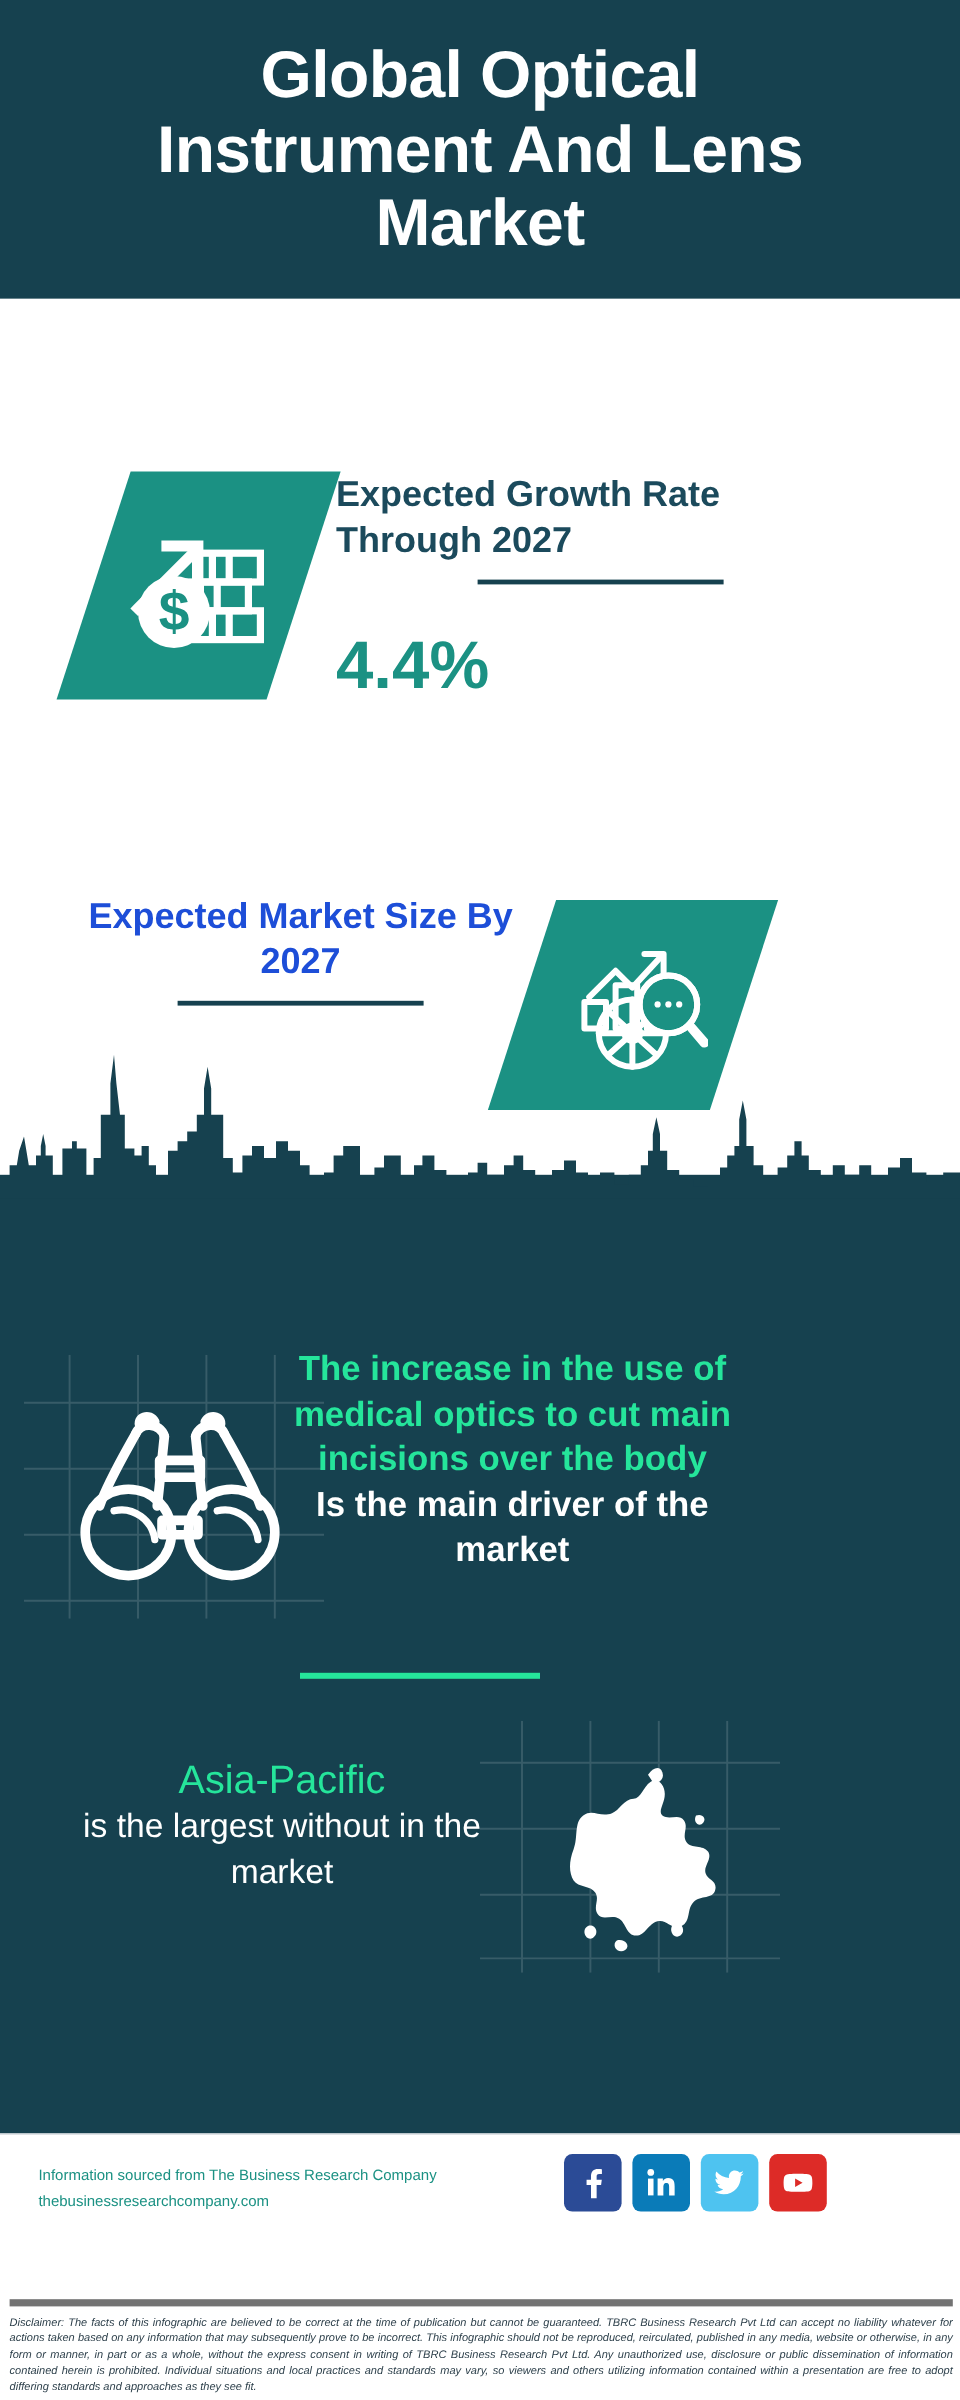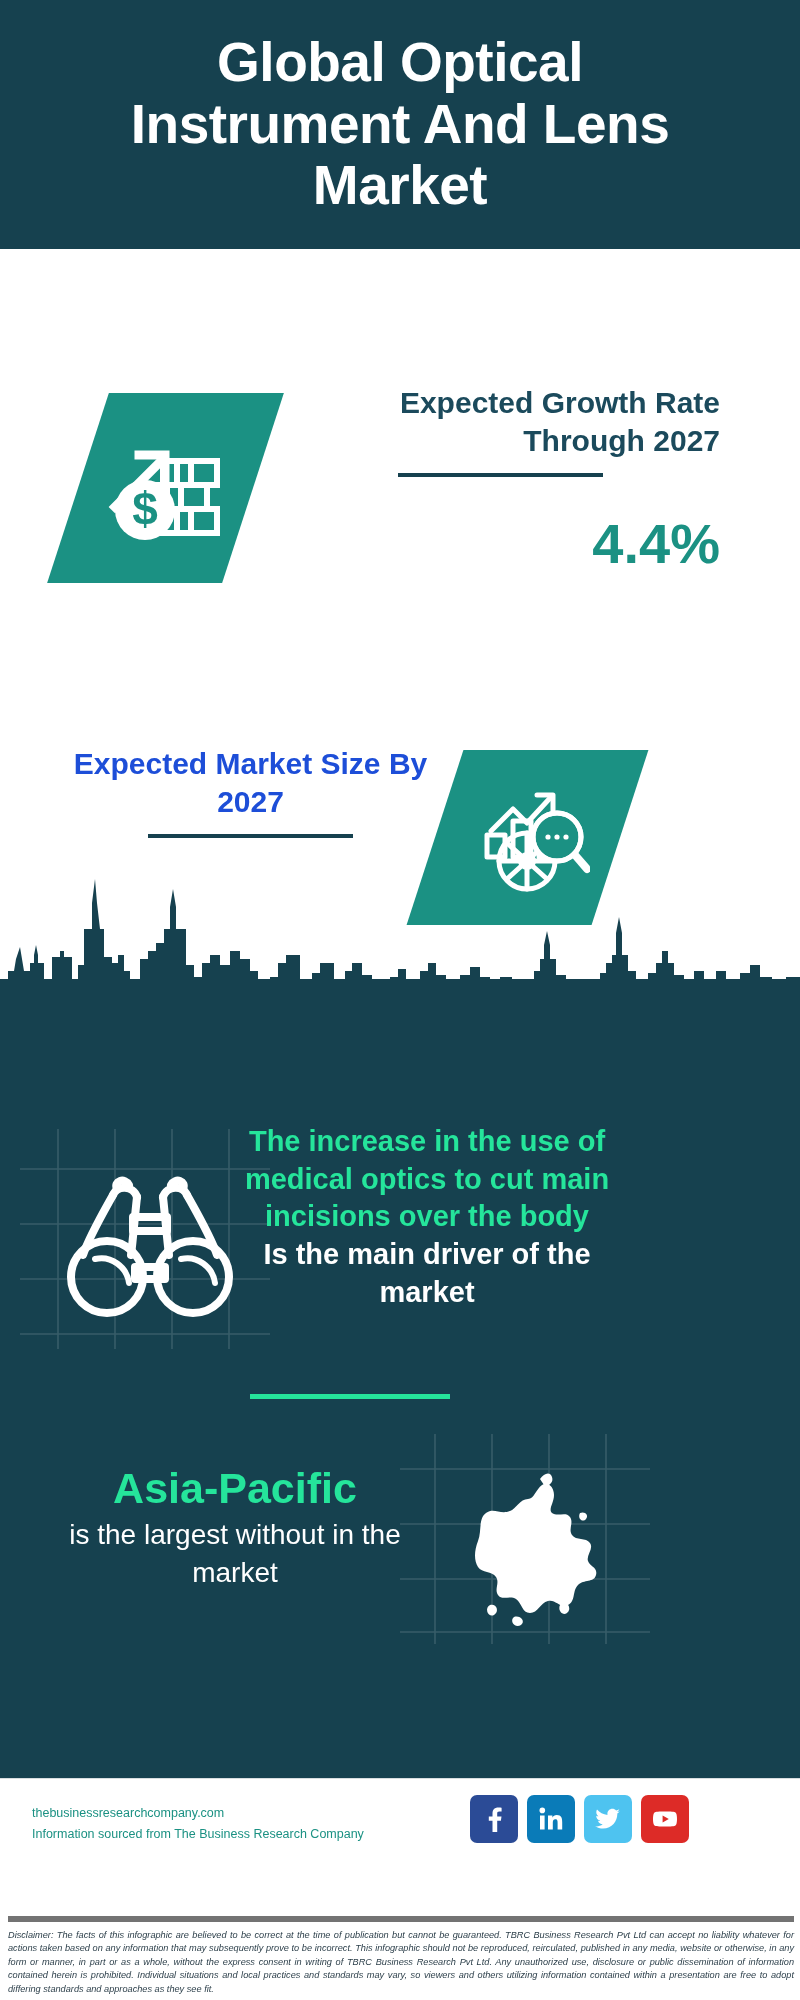--- a/index.html
+++ b/index.html
@@ -32,21 +32,21 @@
     transform:skewX(-18deg);
   }
   .para-inner {
     position:absolute; inset:0;
     transform:skewX(18deg);
     display:flex; align-items:center; justify-content:center;
   }
 
   
   .growth-para { left:78px; top:393px; width:175px; height:190px; }
-  .growth-text { position:absolute; left:280px; top:384px; width:440px; text-align:right; }
+  .growth-text { position:absolute; left:280px; top:394px; width:440px; text-align:left; }
   .growth-title { color:#1b4a5c; font-size:30px; font-weight:bold; line-height:1.25; }
   .rule-dark {
     height:4px; background:#16414f; margin:14px auto 10px auto; width:205px;
   }
   .growth-value { color:#1b9183; font-size:56px; font-weight:bold; line-height:1.1;margin-top:36px; }
 
   
   .size-text { position:absolute; left:48px; top:745px; width:405px; text-align:center; }
   .size-title { color:#1d4ed8; font-size:30px; font-weight:bold; line-height:1.25; }
   .size-value { color:#1b9183; font-size:52px; font-weight:bold; line-height:1.1; }
@@ -64,21 +64,21 @@
   .grid-bg { position:absolute; opacity:0.14; }
   .driver-text { position:absolute; left:222px; top:1123px; width:410px; text-align:center; }
   .driver-green { color:#25e59b; font-size:29px; font-weight:bold; line-height:1.3; }
   .driver-white { color:#ffffff; font-size:29px; font-weight:bold; line-height:1.3; }
 
   .rule-green {
     position:absolute; left:250px; top:1394px; width:200px; height:5px; background:#25e59b;
   }
 
   .region-text { position:absolute; left:55px; top:1462px; width:360px; text-align:center; }
-  .region-name { color:#25e59b; font-size:43px; font-weight:bold; line-height:1.25; }
+  .region-name { color:#25e59b; font-size:33px; font-weight:normal; line-height:1.25; }
   .region-sub { color:#ffffff; font-size:28px; font-weight:normal; line-height:1.35; }
 
   .binoc { position:absolute; left:55px; top:1155px; width:190px; height:175px; }
   .mapicon { position:absolute; left:420px; top:1455px; width:195px; height:175px; }
 
   
   .footer {
     position:absolute; left:0; top:1778px; width:800px; height:118px;
     background:#ffffff; border-top:1px solid #d8dde0;
   }
@@ -257,22 +257,22 @@
       <path fill="#ffffff" d="M150 112 C156 110 160 118 155 122 C150 126 145 118 150 112 Z"></path>
       <path fill="#ffffff" d="M142 148 C148 146 152 154 147 158 C141 162 136 152 142 148 Z"></path>
       <path fill="#ffffff" d="M94 162 C100 160 106 166 101 170 C95 174 89 166 94 162 Z"></path>
       <path fill="#ffffff" d="M70 150 C76 148 80 156 74 160 C68 163 64 153 70 150 Z"></path>
     </svg>
   </div>
 
   <div class="footer"></div>
 
   <div class="footer-src">
+    <div>Information sourced from The Business Research Company</div>
     <div>thebusinessresearchcompany.com</div>
-    <div>Information sourced from The Business Research Company</div>
   </div>
 
   <div class="socials">
     <a class="soc soc-fb">
       <svg width="26" height="26" viewBox="0 0 26 26">
           <path fill="#ffffff" d="M16.2 26V14.8h3.7l.6-4.3h-4.3V7.7c0-1.2.3-2.1 2.1-2.1h2.3V1.8C20.2 1.7 18.8 1.6 17.2 1.6c-3.4 0-5.7 2.1-5.7 5.8v3.1H7.8v4.3h3.7V26z"></path>
         </svg>
     </a>
     <a class="soc soc-li">
       <svg width="26" height="26" viewBox="0 0 26 26">

